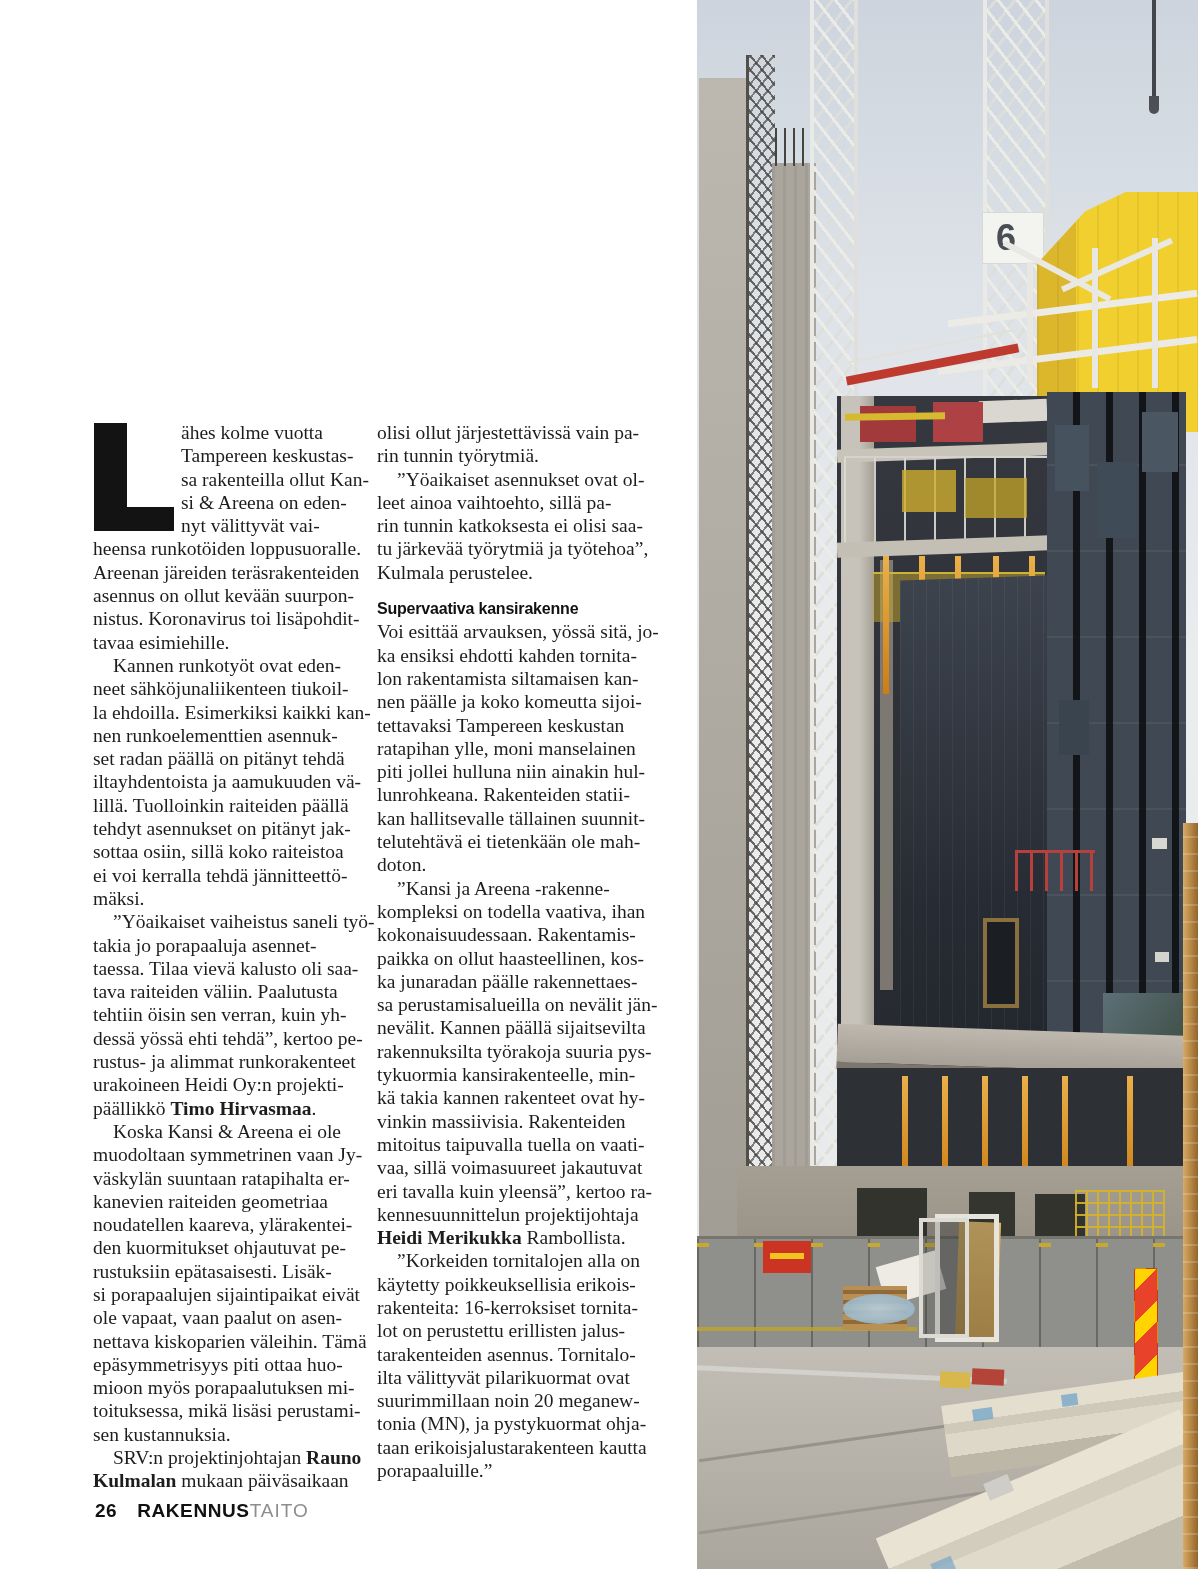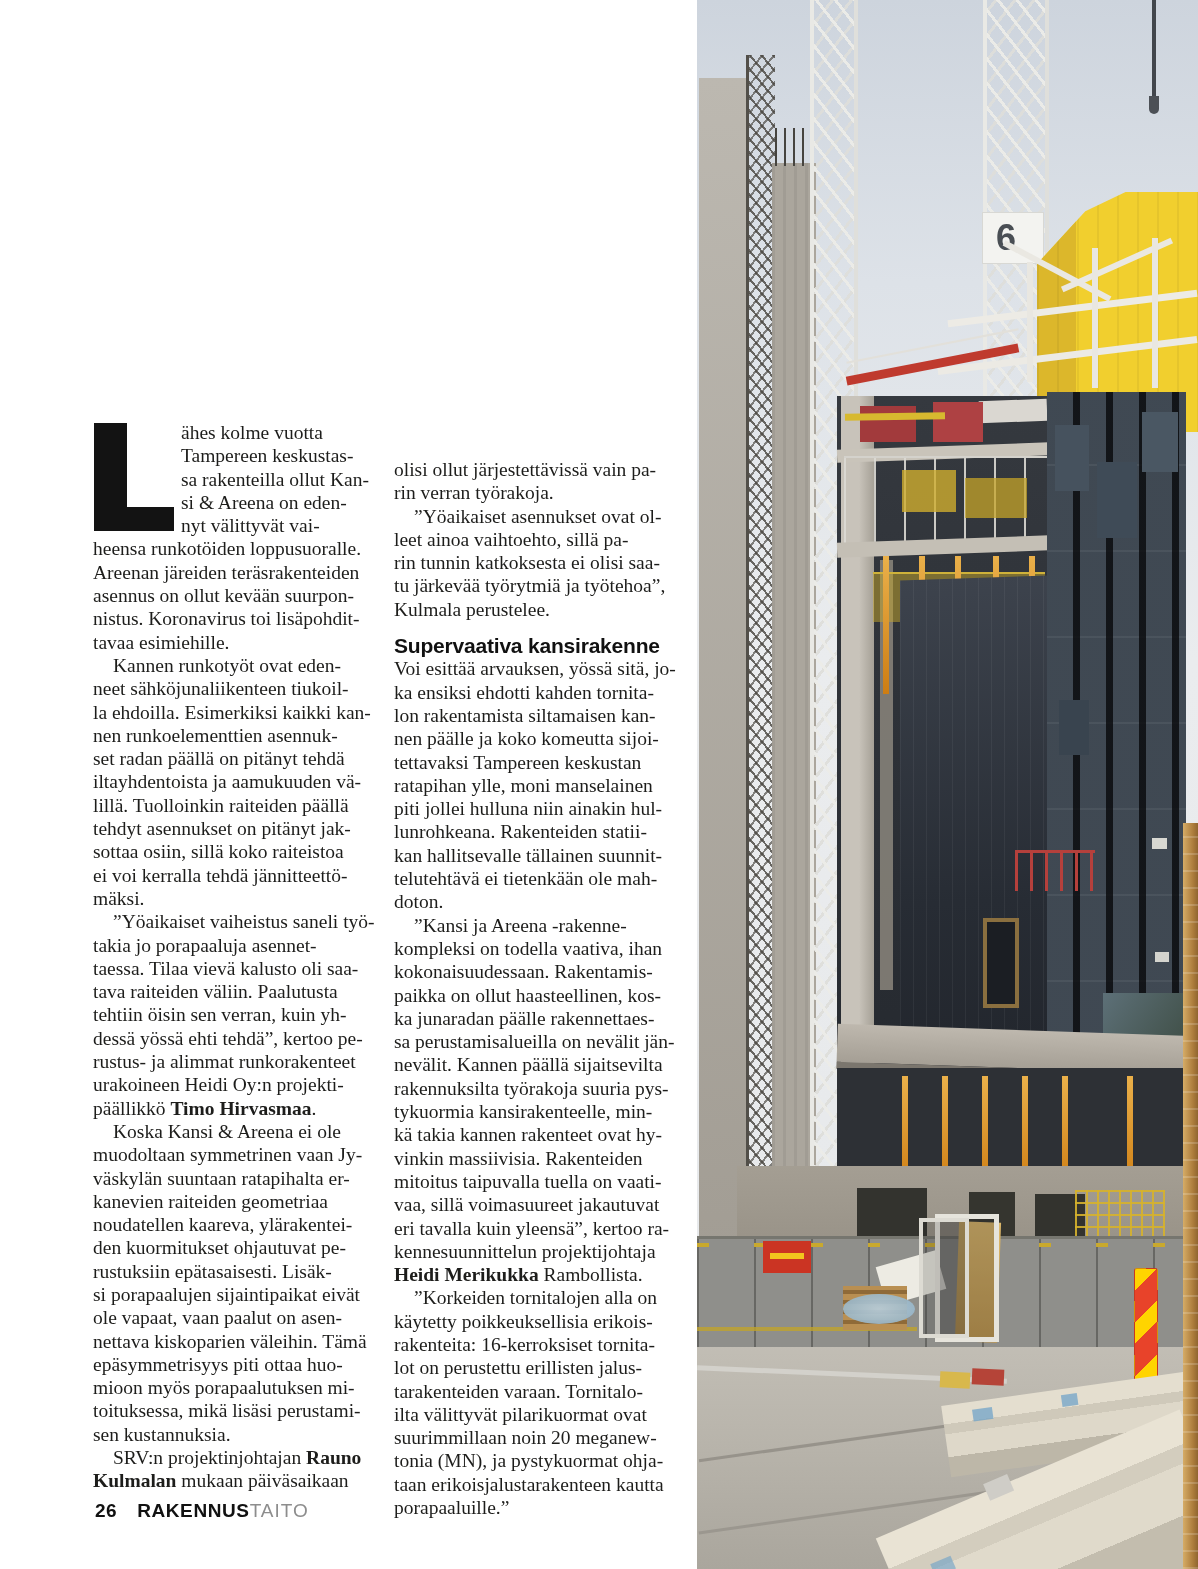--- a/index.html
+++ b/index.html
@@ -2,26 +2,26 @@
 <html><head>
 <meta charset="utf-8">
 <style>
   html,body{margin:0;padding:0;background:#ffffff;}
   .page{position:relative;width:1198px;height:1569px;background:#ffffff;overflow:hidden;
         font-family:"Liberation Serif",serif;}
   
   .article{position:absolute;left:93px;top:421px;width:600px;}
   .col{position:absolute;top:0;width:298px;}
   .col1{left:0;}
-  .col2{left:301px;margin-top:37px;}
+  .col2{left:284px;}
   .line{height:23.3px;line-height:23.3px;font-size:19.5px;color:#1d1d1b;white-space:nowrap;}
   .line b{font-weight:bold;}
   .line.indent{padding-left:20px;}
   .line.drop{padding-left:88px;}
-  .line.heading{font-family:"Liberation Sans",sans-serif;font-weight:bold;font-size:21px;
+  .line.heading{font-family:"Liberation Sans",sans-serif;font-weight:bold;font-size:16px;
                 letter-spacing:-0.2px;color:#111;}
   .line.space{height:13px;}
   
   .dropcap{position:absolute;left:1px;top:2px;width:80px;height:108px;}
   .dc-v{position:absolute;left:0;top:0;width:33px;height:108px;background:#131313;}
   .dc-f{position:absolute;left:0;top:84px;width:80px;height:24px;background:#131313;}
   .dc-letter{position:absolute;opacity:0;font-size:2px;}
   
   .footer{position:absolute;left:95px;top:1500px;font-family:"Liberation Sans",sans-serif;
           font-size:19px;color:#111;}
@@ -94,21 +94,21 @@
         <div class="line">nettava kiskoparien väleihin. Tämä</div>
         <div class="line">epäsymmetrisyys piti ottaa huo-</div>
         <div class="line">mioon myös porapaalutuksen mi-</div>
         <div class="line">toituksessa, mikä lisäsi perustami-</div>
         <div class="line">sen kustannuksia.</div>
         <div class="line indent">SRV:n projektinjohtajan <b>Rauno</b></div>
         <div class="line"><b>Kulmalan</b> mukaan päiväsaikaan</div>
       </section>
     <section class="col col2">
         <div class="line">olisi ollut järjestettävissä vain pa-</div>
-        <div class="line">rin verran työrakoja.</div>
+        <div class="line">rin tunnin työrytmiä.</div>
         <div class="line indent">”Yöaikaiset asennukset ovat ol-</div>
         <div class="line">leet ainoa vaihtoehto, sillä pa-</div>
         <div class="line">rin tunnin katkoksesta ei olisi saa-</div>
         <div class="line">tu järkevää työrytmiä ja työtehoa”,</div>
         <div class="line">Kulmala perustelee.</div>
         <div class="line space"></div>
         <div class="line heading">Supervaativa kansirakenne</div>
         <div class="line">Voi esittää arvauksen, yössä sitä, jo-</div>
         <div class="line">ka ensiksi ehdotti kahden tornita-</div>
         <div class="line">lon rakentamista siltamaisen kan-</div>
@@ -133,21 +133,21 @@
         <div class="line">vinkin massiivisia. Rakenteiden</div>
         <div class="line">mitoitus taipuvalla tuella on vaati-</div>
         <div class="line">vaa, sillä voimasuureet jakautuvat</div>
         <div class="line">eri tavalla kuin yleensä”, kertoo ra-</div>
         <div class="line">kennesuunnittelun projektijohtaja</div>
         <div class="line"><b>Heidi Merikukka</b> Rambollista.</div>
         <div class="line indent">”Korkeiden tornitalojen alla on</div>
         <div class="line">käytetty poikkeuksellisia erikois-</div>
         <div class="line">rakenteita: 16-kerroksiset tornita-</div>
         <div class="line">lot on perustettu erillisten jalus-</div>
-        <div class="line">tarakenteiden varaan. Tornitalo-</div>
+        <div class="line">tarakenteiden asennus. Tornitalo-</div>
         <div class="line">ilta välittyvät pilarikuormat ovat</div>
         <div class="line">suurimmillaan noin 20 meganew-</div>
         <div class="line">tonia (MN), ja pystykuormat ohja-</div>
         <div class="line">taan erikoisjalustarakenteen kautta</div>
         <div class="line">porapaaluille.”</div>
       </section>
   </main>
 
   <footer class="footer">
     <span class="pgnum">26</span><span class="magb">RAKENNUS</span><span class="magl">TAITO</span>

